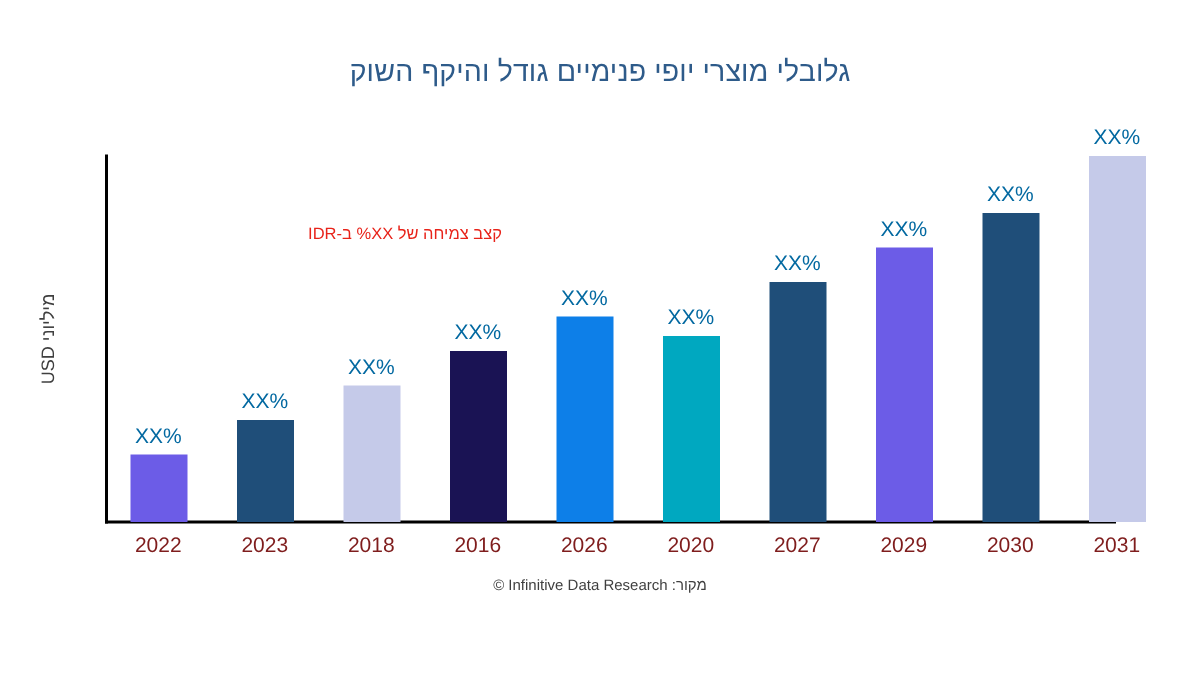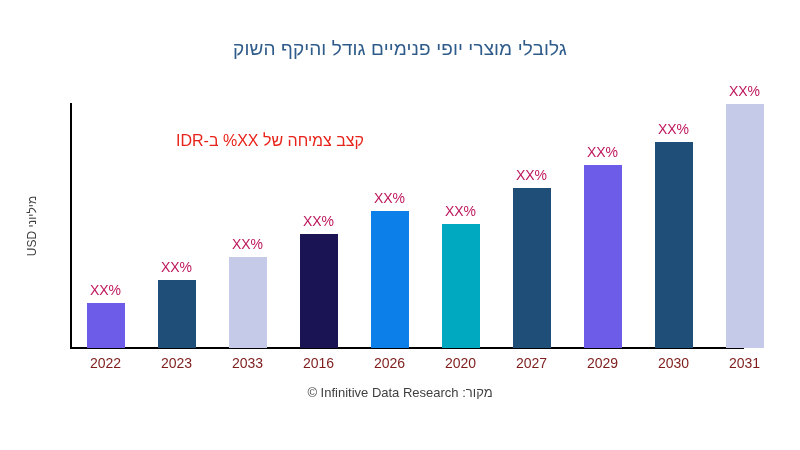--- a/index.html
+++ b/index.html
@@ -76,24 +76,24 @@
     font-size: 12px;
     color: #3f3f3f;
     direction: rtl;
     unicode-bidi: plaintext;
   }
 
   
   .annotation {
     position: absolute;
     left: 110px;
-    top: 132px;
+    top: 150px;
     width: 320px;
     text-align: center;
-    font-size: 16px;
+    font-size: 11px;
     color: #e8231a;
     direction: rtl;
     unicode-bidi: plaintext;
     white-space: nowrap;
   }
 
   
   .bars-layer {
     position: absolute;
     left: 0;
@@ -110,21 +110,21 @@
     left: 0;
     bottom: 0;
     width: 100%;
   }
   .bar-value {
     position: absolute;
     left: 50%;
     transform: translateX(-50%);
     bottom: calc(100% + 5px);
     font-size: 14px;
-    color: #be185d;
+    color: #0369a1;
     white-space: nowrap;
     direction: ltr;
   }
   .tick-label {
     position: absolute;
     left: 50%;
     transform: translateX(-50%);
     top: calc(100% + 7px);
     font-size: 14px;
     color: #7f1d1d;
@@ -132,21 +132,21 @@
     direction: ltr;
   }
 
   
   .source-note {
     position: absolute;
     left: 0;
     top: 385px;
     width: 800px;
     text-align: center;
-    font-size: 13px;
+    font-size: 10px;
     color: #3f3f3f;
     direction: rtl;
     unicode-bidi: plaintext;
     white-space: nowrap;
   }
 </style>
 </head>
 <body>
 
 <div id="chart-root">
@@ -169,21 +169,21 @@
         <div class="tick-label">2022</div>
       </div>
       <div class="bar-group" style="left: 157.5px; width: 38px; height: 67.9738px;">
         <div class="bar" style="height: 100%; background: rgb(31, 78, 121);"></div>
         <div class="bar-value">XX%</div>
         <div class="tick-label">2023</div>
       </div>
       <div class="bar-group" style="left: 228.5px; width: 38px; height: 90.7132px;">
         <div class="bar" style="height: 100%; background: rgb(197, 202, 233);"></div>
         <div class="bar-value">XX%</div>
-        <div class="tick-label">2033</div>
+        <div class="tick-label">2018</div>
       </div>
       <div class="bar-group" style="left: 299.5px; width: 38px; height: 113.697px;">
         <div class="bar" style="height: 100%; background: rgb(26, 19, 84);"></div>
         <div class="bar-value">XX%</div>
         <div class="tick-label">2016</div>
       </div>
       <div class="bar-group" style="left: 370.5px; width: 38px; height: 136.681px;">
         <div class="bar" style="height: 100%; background: rgb(13, 127, 232);"></div>
         <div class="bar-value">XX%</div>
         <div class="tick-label">2026</div>

